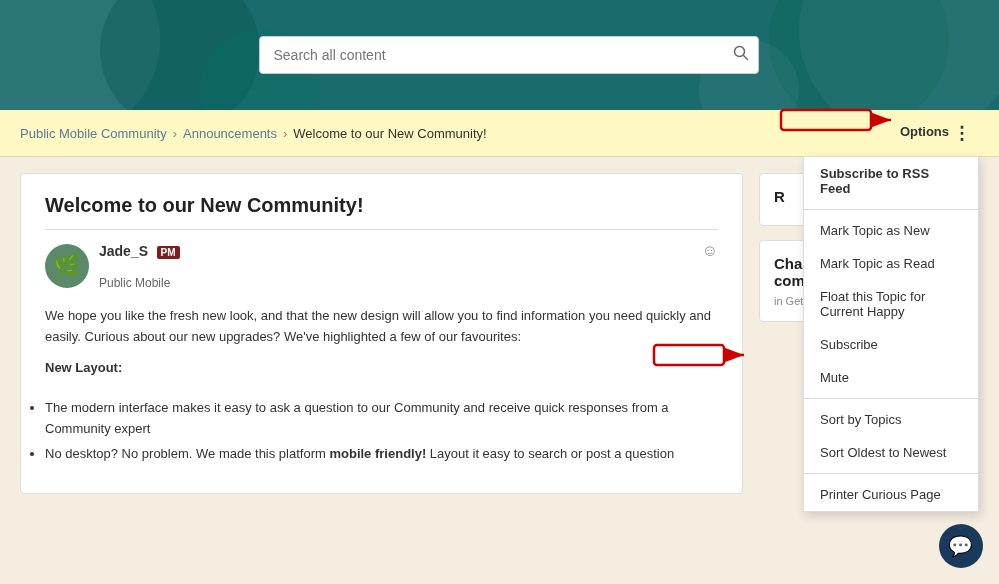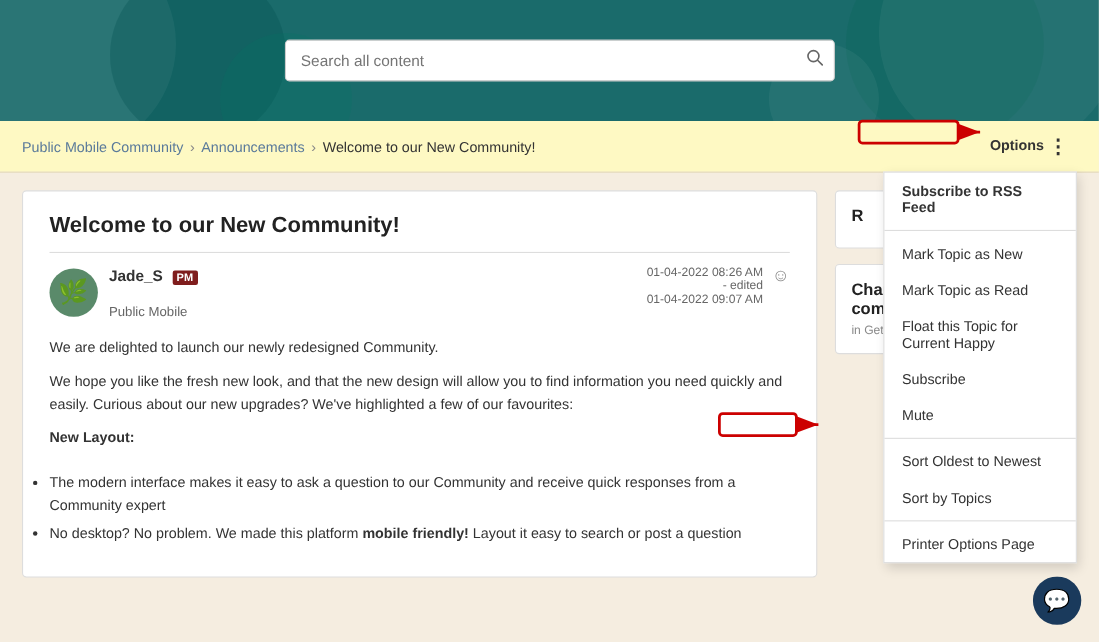--- a/index.html
+++ b/index.html
@@ -324,24 +324,24 @@
 
     <div class="dropdown-menu">
       <div class="dropdown-item highlighted">Subscribe to RSS Feed</div>
       <hr class="dropdown-divider">
       <div class="dropdown-item">Mark Topic as New</div>
       <div class="dropdown-item">Mark Topic as Read</div>
       <div class="dropdown-item">Float this Topic for Current Happy</div>
       <div class="dropdown-item">Subscribe</div>
       <div class="dropdown-item">Mute</div>
       <hr class="dropdown-divider">
+      <div class="dropdown-item">Sort by Topics</div>
       <div class="dropdown-item">Sort Oldest to Newest</div>
-      <div class="dropdown-item">Sort by Topics</div>
       <hr class="dropdown-divider">
-      <div class="dropdown-item">Printer Options Page</div>
+      <div class="dropdown-item">Printer Curious Page</div>
     </div>
   </div>
 </div>
 
 <div class="main-content">
 
   <div class="post-card post-area-wrapper">
 
     <svg style="position:absolute; bottom:120px; right:-10px; pointer-events:none; z-index:400;" width="100" height="36" viewBox="0 0 100 36">
       <defs>
@@ -362,31 +362,25 @@
         </div>
         <div>
           <div>
             <span class="author-name">Jade_S</span>
             <span class="pm-badge">PM</span>
           </div>
           <div class="author-role">Public Mobile</div>
         </div>
       </div>
       <div style="display:flex; align-items:flex-start; gap:8px;">
-        <div class="post-timestamp">
-          <div>01-04-2022 08:26 AM</div>
-          <div>- edited</div>
-          <div>01-04-2022 09:07 AM</div>
-        </div>
         <span class="smiley-icon">☺</span>
       </div>
     </div>
 
     <div class="post-body">
-      <p>We are delighted to launch our newly redesigned Community.</p>
       <p>We hope you like the fresh new look, and that the new design will allow you to find information you need quickly and easily. Curious about our new upgrades? We've highlighted a few of our favourites:</p>
       <p class="new-layout-title">New Layout:</p>
       <ul>
         <li><span>The modern interface makes it easy to ask a question to our Community and receive quick responses from a Community expert</span></li>
         <li>
           <span>No desktop? No problem. We made this platform </span><strong>mobile friendly!</strong><span> Layout it easy to search or post a question</span>
         </li>
       </ul>
     </div>
   </div>

